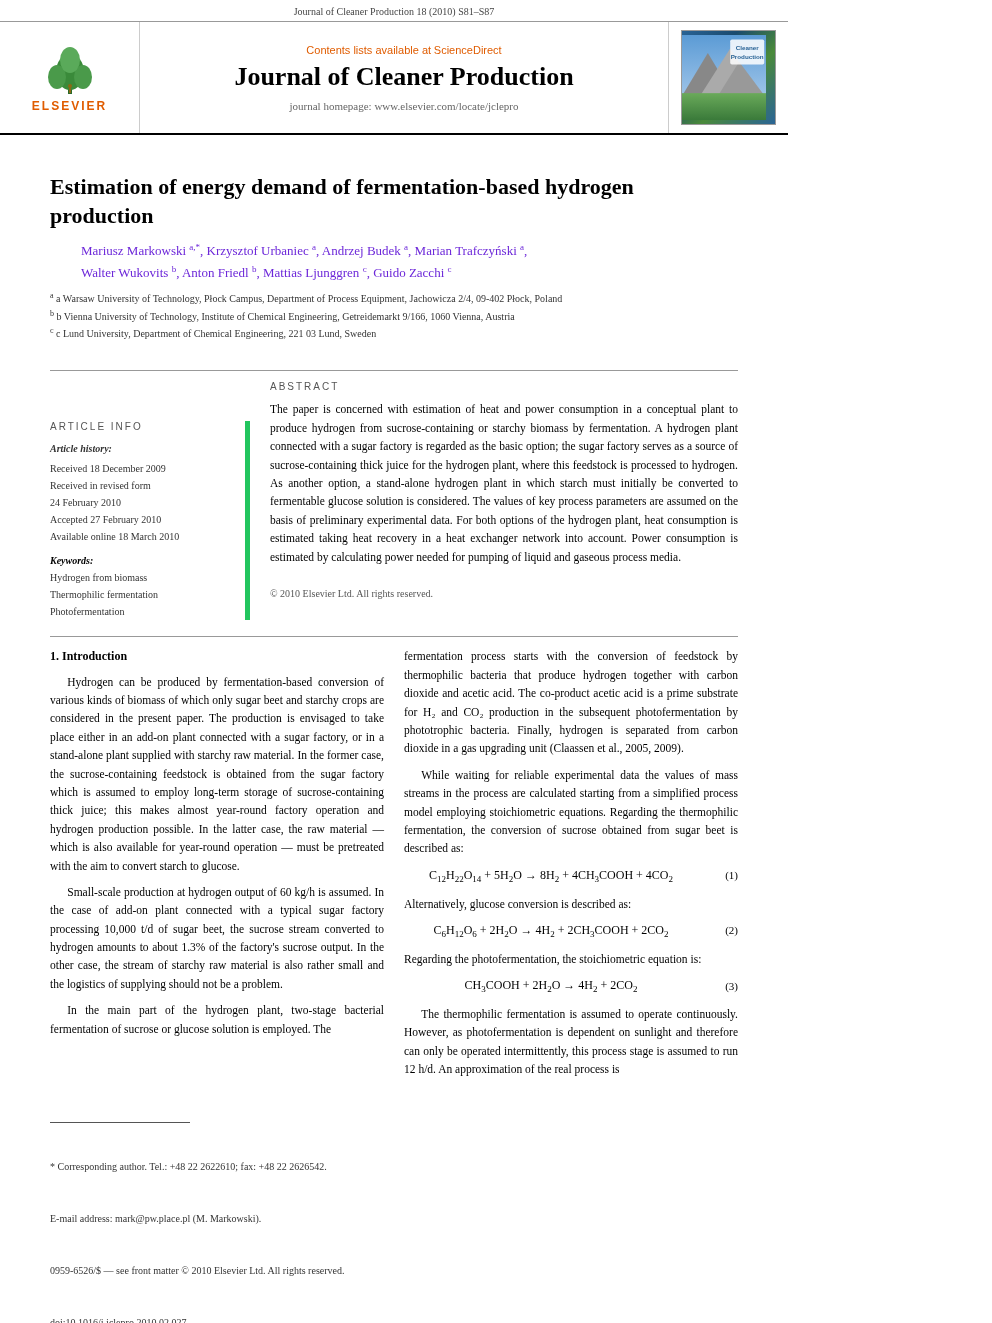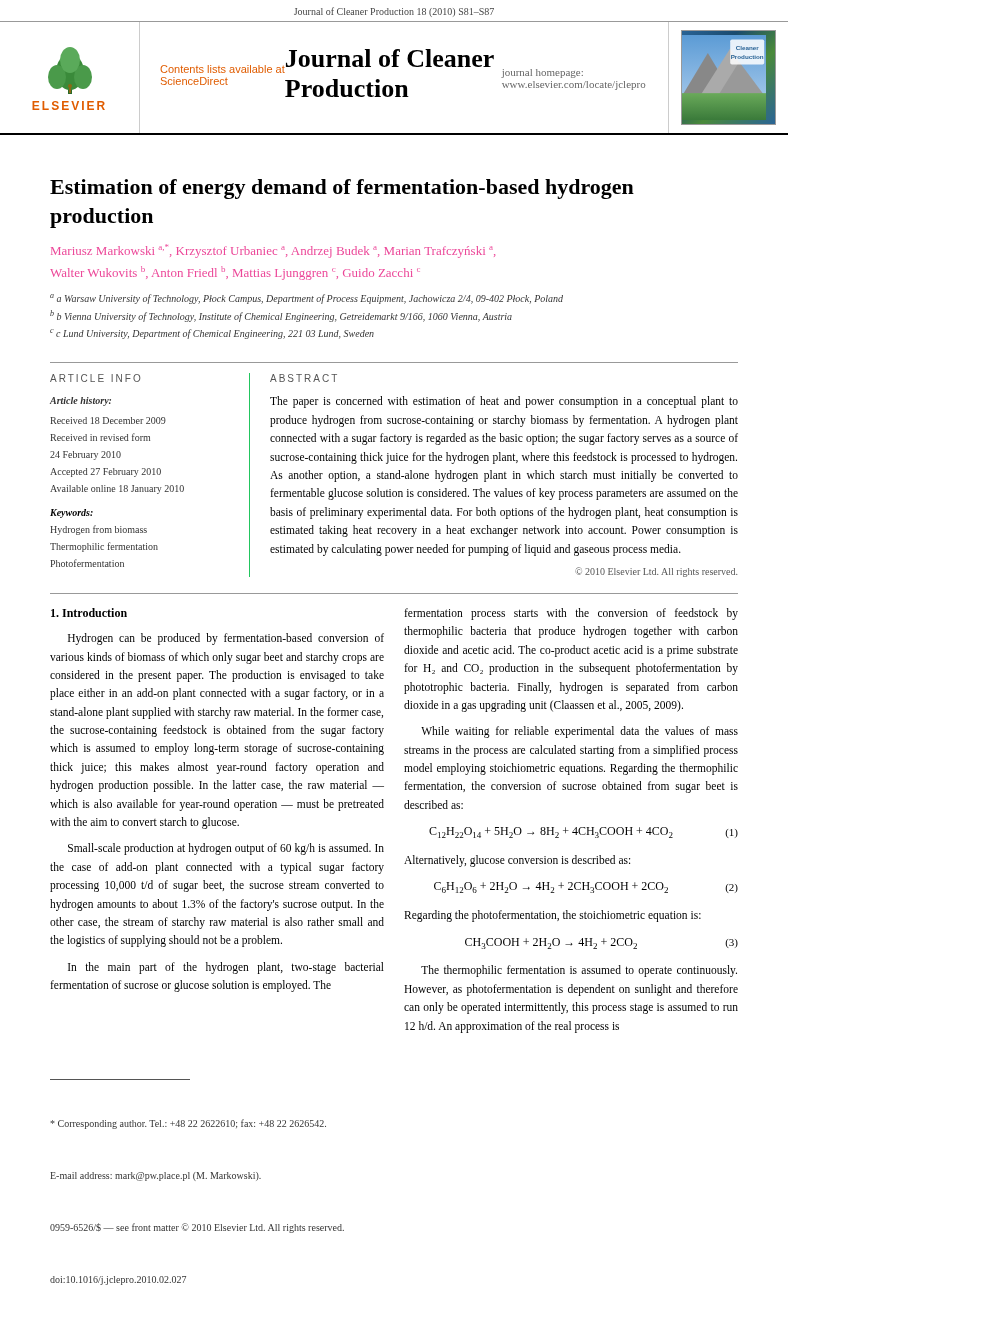--- a/index.html
+++ b/index.html
@@ -57,20 +57,21 @@
       font-size: 12px;
       font-weight: bold;
       color: #e05c00;
       letter-spacing: 2px;
       margin-top: 2px;
       font-family: Arial, sans-serif;
     }
     .header-center {
       flex: 1;
       display: flex;
+      flex-direction: column;
       align-items: center;
       justify-content: center;
       padding: 12px 20px;
     }
     .sciencedirect-link {
       font-size: 11px;
       color: #555;
       margin-bottom: 6px;
     }
     .sciencedirect-link span {
@@ -115,56 +116,57 @@
     }
     .article-title {
       font-size: 22px;
       font-weight: bold;
       color: #000;
       margin-bottom: 10px;
       line-height: 1.3;
     }
     .authors {
       font-size: 13px;
-      color: #ec4899;
+      color: #6d28d9;
       margin-bottom: 6px;
       line-height: 1.6;
+      margin-left: 31px;
     }
     .author-sup {
       font-size: 9px;
       vertical-align: super;
     }
     .affiliations {
       font-size: 10px;
       color: #333;
-      margin-bottom: 20px;
+      margin-bottom: 28px;
       line-height: 1.6;
-      font-style: italic;
     }
     .aff-label {
       font-size: 8px;
       vertical-align: super;
     }
     .divider-line {
       border: none;
       border-top: 1px solid #999;
       margin: 8px 0;
     }
     
     .two-col {
       display: flex;
       gap: 20px;
       margin-top: 10px;
       margin-bottom: 16px;
     }
     .article-info-col {
       width: 200px;
       flex-shrink: 0;
-      border-right: 1px solid #22c55e;
+      border-right: 5px solid #22c55e;
       padding-right: 34px;
+      margin-top: 40px;
     }
     .abstract-col {
       flex: 1;
     }
     .section-heading {
       font-size: 10px;
       font-family: Arial, sans-serif;
       letter-spacing: 2px;
       color: #555;
       text-transform: uppercase;
@@ -196,22 +198,21 @@
     }
     .abstract-text {
       font-size: 11.5px;
       line-height: 1.6;
       color: #000;
       text-align: justify;
     }
     .copyright-line {
       font-size: 10px;
       color: #555;
-      text-align: right;
-      margin-top: 8px;
+      margin-top: 22px;
     }
     
     .body-two-col {
       display: flex;
       gap: 20px;
       margin-top: 10px;
     }
     .body-col {
       flex: 1;
       font-size: 11.5px;
@@ -361,21 +362,21 @@
     <div class="two-col">
 
       <div class="article-info-col">
         <div class="section-heading">ARTICLE INFO</div>
         <div class="article-history">
           <div class="history-title">Article history:</div>
           <div>Received 18 December 2009</div>
           <div>Received in revised form</div>
           <div>24 February 2010</div>
           <div>Accepted 27 February 2010</div>
-          <div>Available online 18 January 2010</div>
+          <div>Available online 18 March 2010</div>
         </div>
         <div class="keywords-section">
           <div class="kw-title">Keywords:</div>
           <div class="kw-list">Hydrogen from biomass</div>
           <div class="kw-list">Thermophilic fermentation</div>
           <div class="kw-list">Photofermentation</div>
         </div>
       </div>
 
       <div class="abstract-col">

